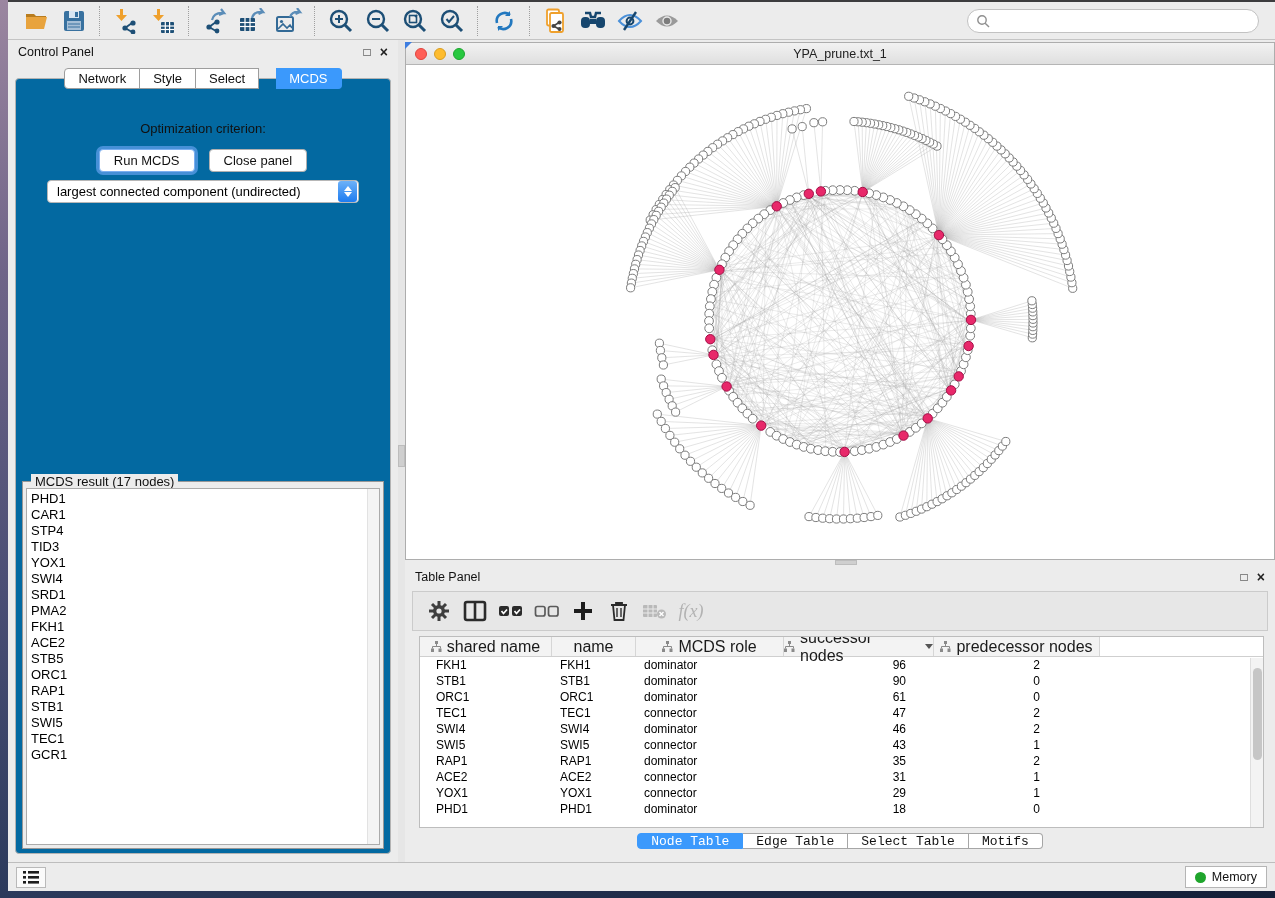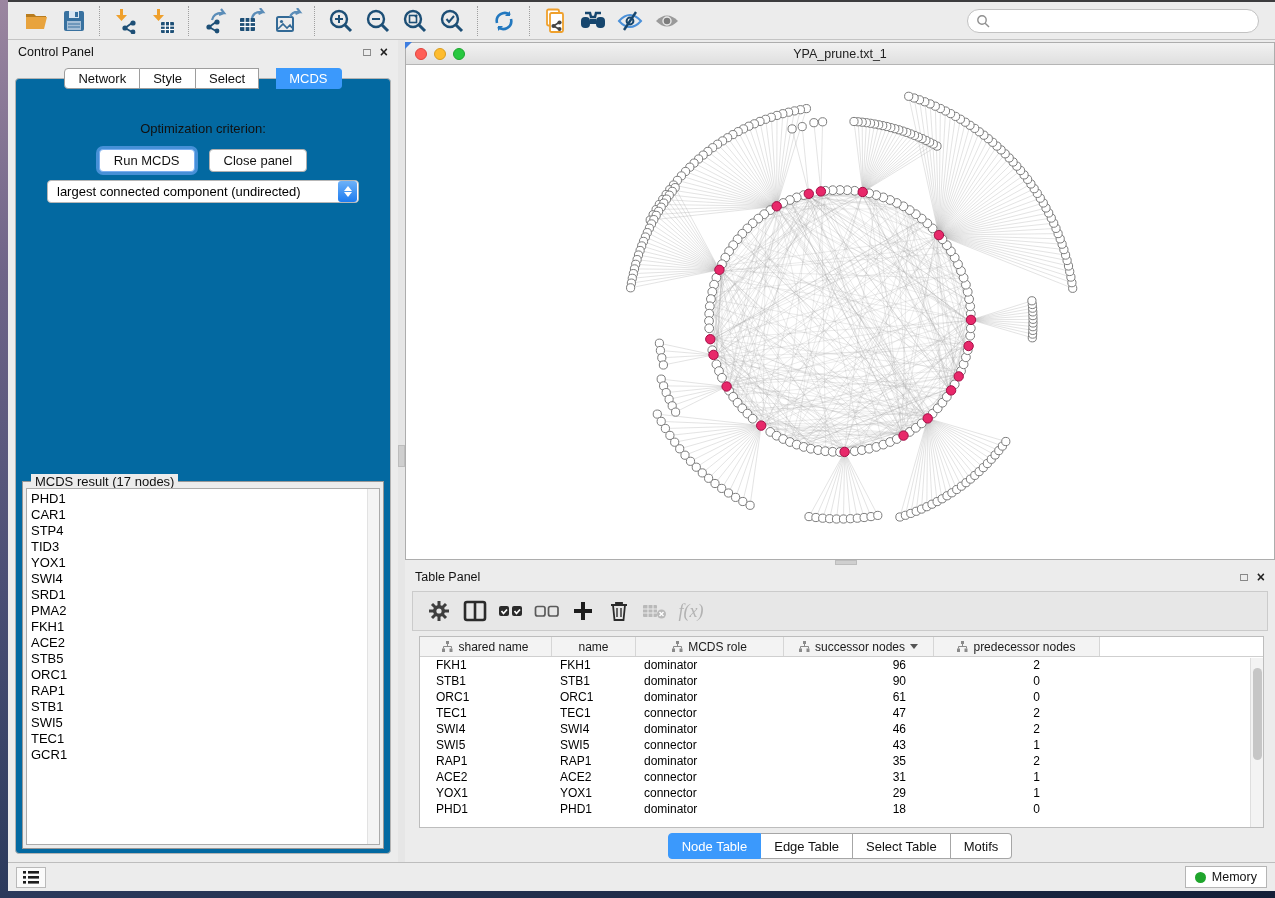--- a/index.html
+++ b/index.html
@@ -77,30 +77,30 @@
   #h-gap { position:absolute; left:0; top:520px; width:870px; height:5px; background:#ececec; }
   #h-gap .grip { position:absolute; left:430px; top:0; width:22px; height:5px; background:#cfcfcf; border:1px solid #bdbdbd; }
 
   
   #table-panel { position:absolute; left:0; top:525px; width:870px; height:297px; background:#ececec; }
   #tp-toolbar { position:absolute; left:7px; right:7px; top:26px; height:40px; background:#e7e7e7;
     border:1px solid #cbcbcb; display:flex; align-items:center; padding:0 8px; gap:0; }
   .tp-btn { width:36px; height:32px; display:flex; align-items:center; justify-content:center; background:transparent; border:none; }
   .fx { font-family:"Liberation Serif",serif; font-style:italic; font-size:18px; color:#b2b2b2; }
   #tp-table { position:absolute; left:14px; right:11px; top:71px; height:192px; background:#fff; border:1px solid #bdbdbd; overflow:hidden; }
-  #tp-header { display:flex; height:20px; background:#f3f3f3; border-bottom:1px solid #cfcfcf; font-size:12px; color:#1a1a1a; }
+  #tp-header { display:flex; height:20px; background:#f3f3f3; border-bottom:1px solid #cfcfcf; font-size:16px; color:#1a1a1a; }
   .hcell { display:flex; align-items:center; justify-content:center; gap:5px; border-right:1px solid #d6d6d6; height:100%; }
   .hcell.filler { border-right:none; background:#fff; }
   .tp-row { display:flex; height:16px; font-size:12px; color:#000; align-items:center; }
   .tcell { height:100%; display:flex; align-items:center; overflow:hidden; white-space:nowrap; }
   #tp-vscroll { position:absolute; right:0; top:21px; bottom:0; width:13px; background:#f3f3f3; border-left:1px solid #dedede; }
   #tp-vscroll .thumb { position:absolute; left:2px; top:10px; width:9px; height:92px; background:#c6c6c6; border-radius:5px; }
   #tp-tabs { position:absolute; left:0; right:0; top:268px; display:flex; justify-content:center; }
-  .bot-tab { font-size:13px; background:#fff; border:1px solid #a6a6a6; border-left:none; height:26px;
-    display:flex; align-items:center; padding:0 13px; color:#111; }
+  .bot-tab { font-size:13px; background:#fff; border:1px solid #a6a6a6; border-left:none; height:16px;
+    display:flex; align-items:center; padding:0 13px; color:#111;font-family:Liberation Mono, monospace; }
   .bot-tab:first-child { border-left:1px solid #a6a6a6; border-radius:4px 0 0 4px; }
   .bot-tab:last-child { border-radius:0 4px 4px 0; }
   .bot-tab.active { background:#3b99fc; border-color:#3b99fc; color:#fff; }
 
   
   #status-bar { position:absolute; left:0; bottom:0; width:100%; height:29px; background:#ececec;
     border-top:1px solid #bdbdbd; display:flex; align-items:center; padding:0 8px; }
   #list-btn { width:30px; height:21px; background:#fafafa; border:1px solid #b9b9b9; display:flex; align-items:center; justify-content:center; }
   #memory-btn { margin-left:auto; height:22px; background:#fff; border:1px solid #b5b5b5; display:flex;
     align-items:center; gap:6px; padding:0 9px; font-size:12.5px; color:#111; }

